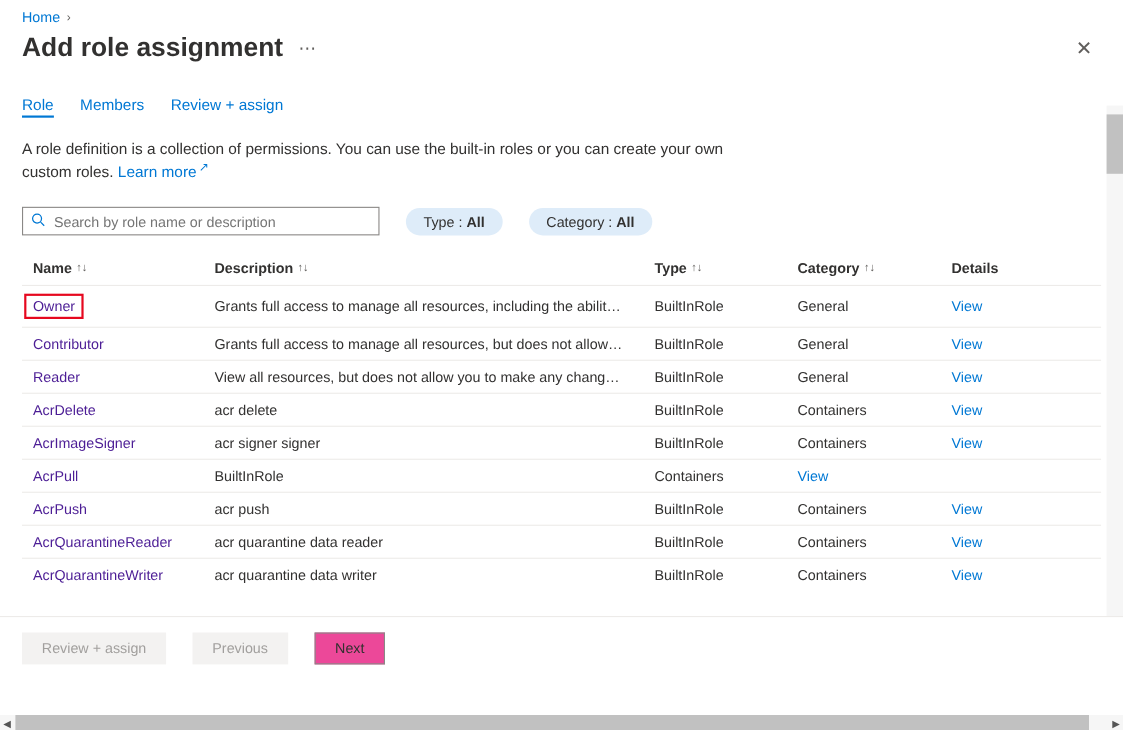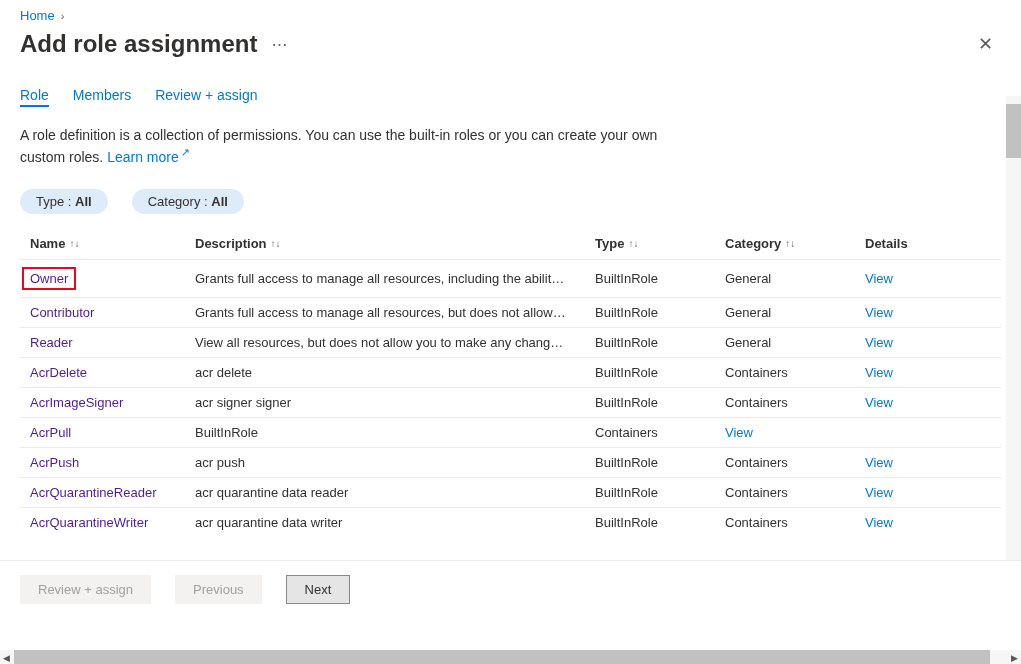--- a/index.html
+++ b/index.html
@@ -180,21 +180,21 @@
       cursor: pointer;
       border: 1px solid transparent;
     }
     .btn-disabled {
       background: #f3f2f1;
       color: #a19f9d;
       border: none;
       cursor: default;
     }
     .btn-default {
-      background: #e5e5e5;
+      background: #ec4899;
       color: #323130;
       border: 1px solid #8a8886;
     }
     
     .fake-vscroll-thumb {
       position: absolute;
       right: 0;
       top: 104px;
       width: 15px;
       height: 54px;
@@ -260,20 +260,29 @@
         </div>
 
       <p class="description-text">
         <span>A role definition is a collection of permissions. You can use the built-in roles or you can create your own custom roles.</span>
         <a class="learn-more">
           <span>Learn more</span><span class="ext-icon">↗</span>
         </a>
       </p>
 
       <div class="filter-row">
+        <div class="search-wrap">
+          <span class="search-icon">
+            <svg width="13" height="13" viewBox="0 0 16 16" fill="none" stroke="#0078d4" stroke-width="1.4">
+              <circle cx="7" cy="7" r="5"></circle>
+                <line x1="11" y1="11" x2="15" y2="15"></line>
+            </svg>
+          </span>
+          <input class="search-input" type="text" placeholder="Search by role name or description" style="">
+        </div>
         <span class="filter-pill">
           <span>Type : </span><b>All</b>
         </span>
         <span class="filter-pill">
           <span>Category : </span><b>All</b>
         </span>
       </div>
 
       <div class="table">
         <div class="table-header">

